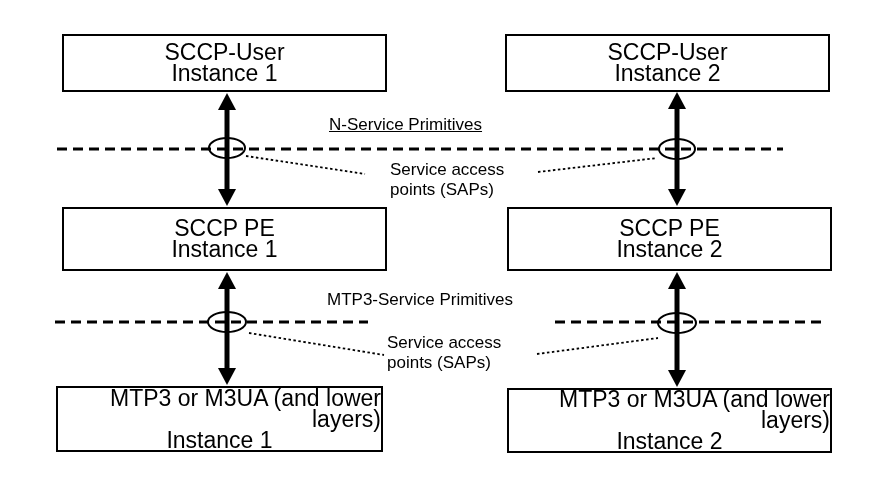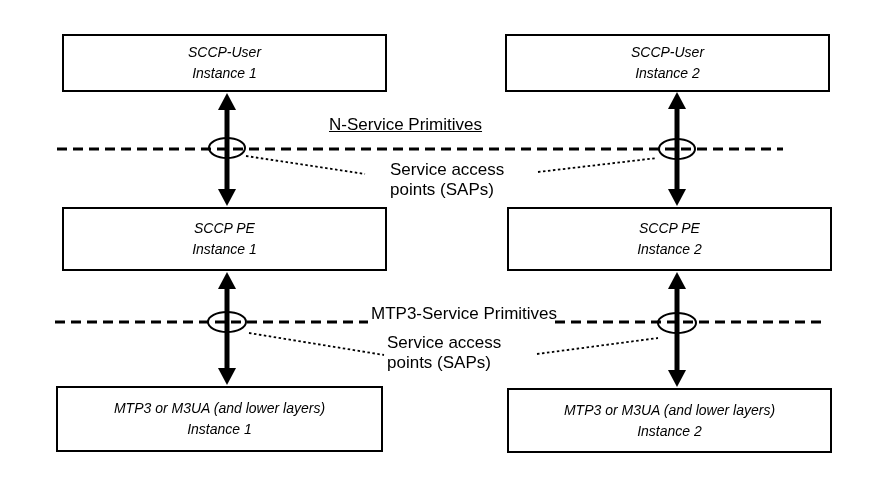--- a/index.html
+++ b/index.html
@@ -25,44 +25,43 @@
   }
   .box {
     position: absolute;
     border: 2px solid #000000;
     background: #ffffff;
     display: flex;
     flex-direction: column;
     align-items: center;
     justify-content: center;
     text-align: right;
-    font-size: 14px;
+    font-size: 23px;
     line-height: 21px;
     color: #000000;
     box-sizing: border-box;
-    font-style: italic;
   }
   .flabel {
     position: absolute;
     font-size: 17px;
     line-height: 20px;
     color: #000000;
     white-space: nowrap;
   }
   
   #box-sccp-user-1 { left: 62px;  top: 34px;  width: 325px; height: 58px; }
   #box-sccp-user-2 { left: 505px; top: 34px;  width: 325px; height: 58px; }
   #box-sccp-pe-1   { left: 62px;  top: 207px; width: 325px; height: 64px; }
   #box-sccp-pe-2   { left: 507px; top: 207px; width: 325px; height: 64px; }
   #box-mtp3-1      { left: 56px;  top: 386px; width: 327px; height: 66px; }
   #box-mtp3-2      { left: 507px; top: 388px; width: 325px; height: 65px; }
   
   #label-n-service    { left: 329px; top: 115px; text-decoration: underline; }
   #label-sap-upper    { left: 390px; top: 160px; }
-  #label-mtp3-service { left: 327px; top: 304px; margin-left: 44px; }
+  #label-mtp3-service { left: 327px; top: 290px; }
   #label-sap-lower    { left: 387px; top: 333px; }
 </style>
 </head>
 <body>
 
 <div id="stage">
 
   <svg id="diagram-svg" viewBox="0 0 883 492" xmlns="http://www.w3.org/2000/svg">
 
     <line x1="57" y1="149" x2="783" y2="149" stroke="#000" stroke-width="3" stroke-dasharray="10 6"></line>

